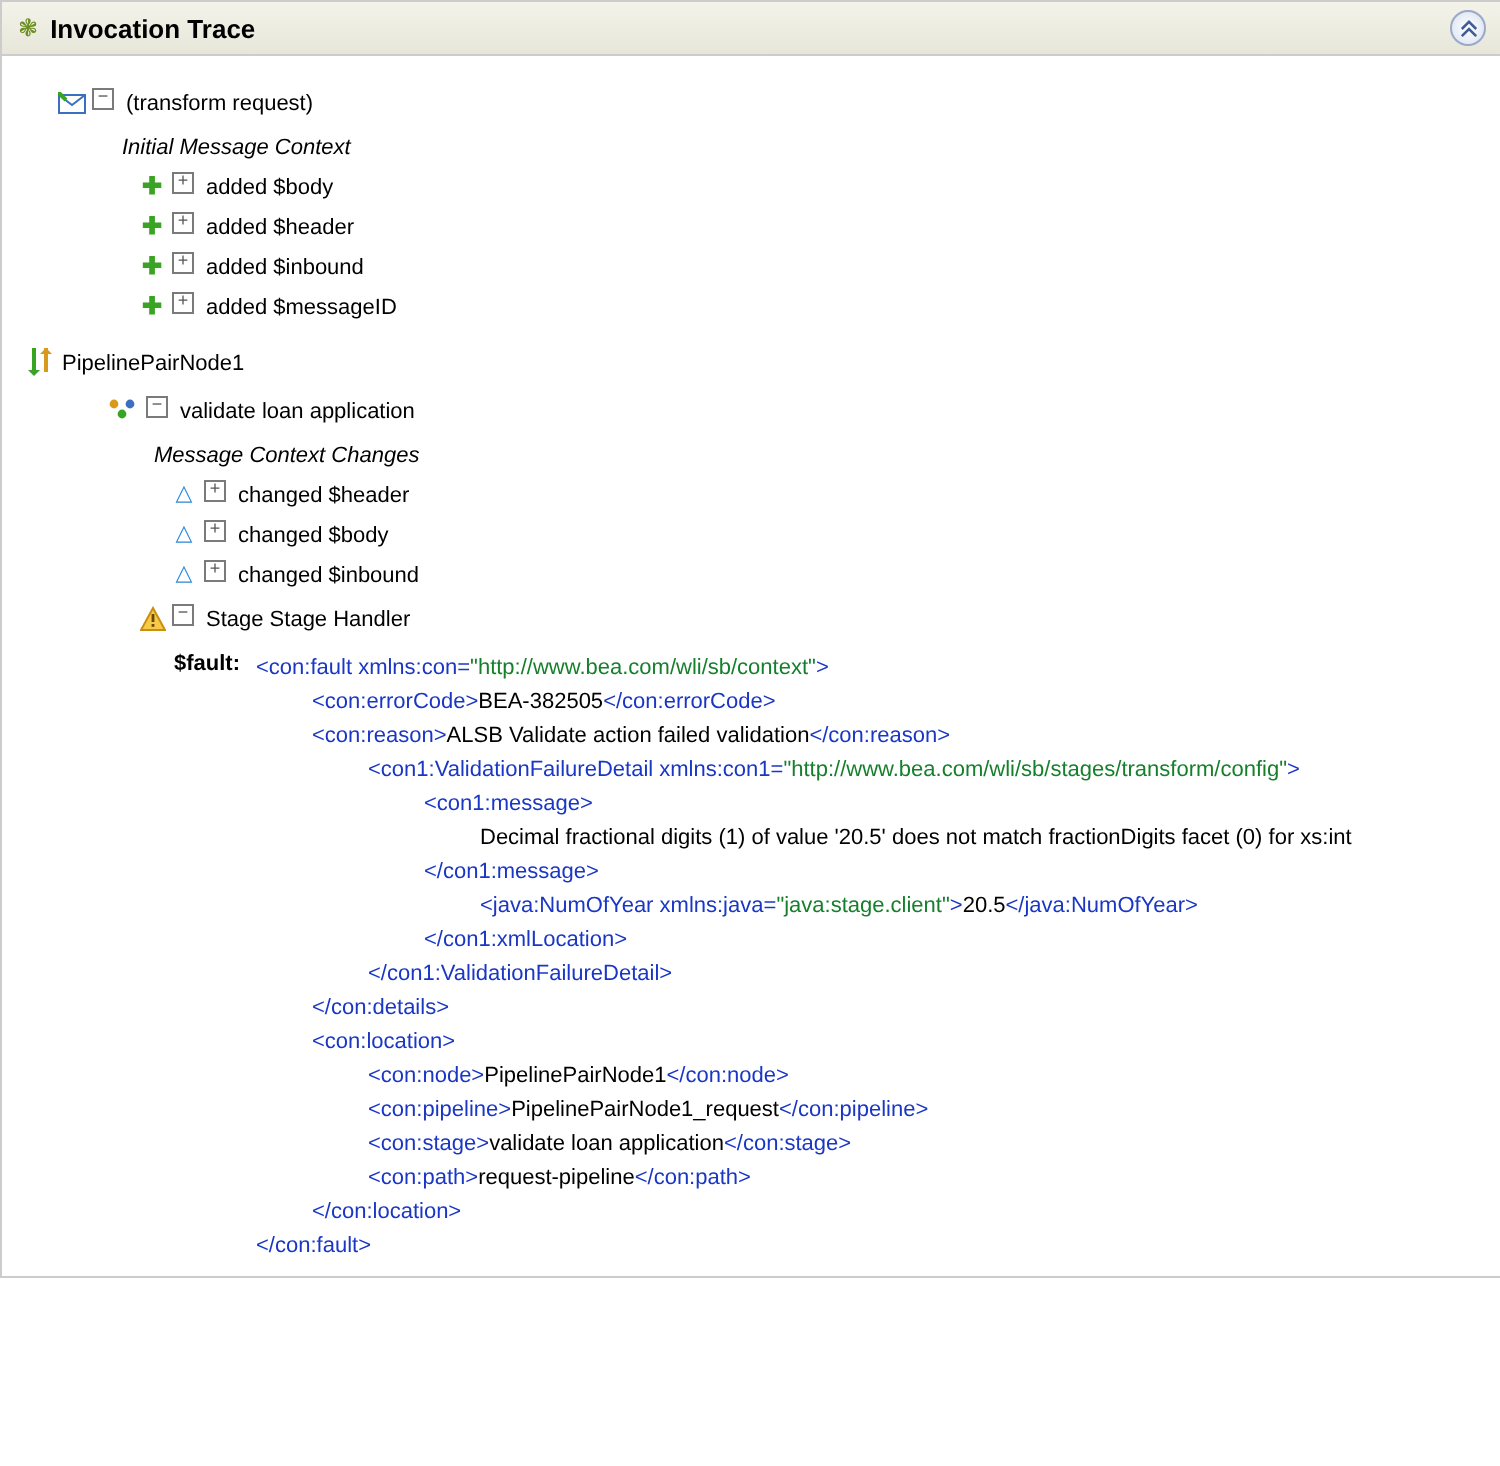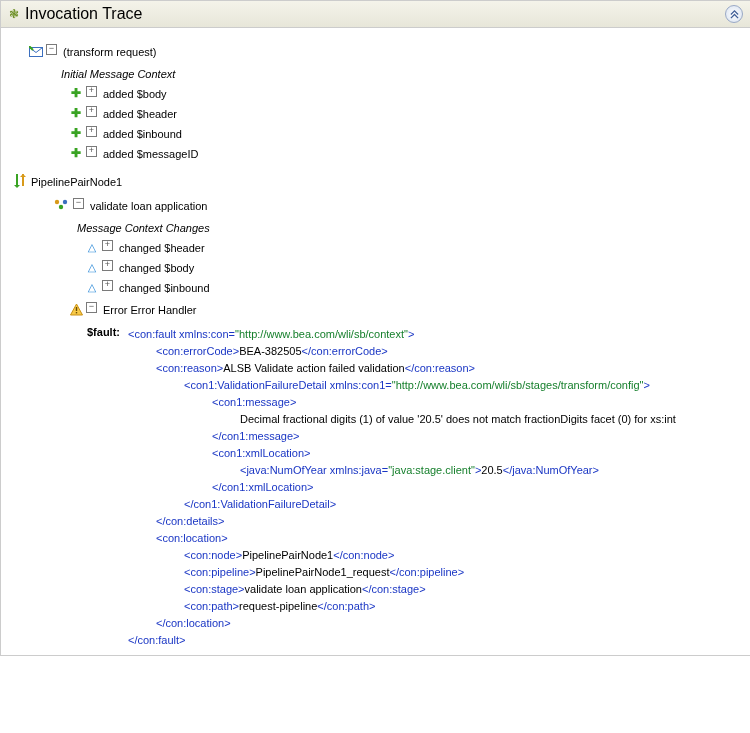--- a/index.html
+++ b/index.html
@@ -1,19 +1,19 @@
 <!DOCTYPE html>
 <html><head>
 <meta charset="utf-8">
 <style>
   html,body{margin:0;padding:0;font-family:Tahoma,Arial,sans-serif;font-size:11px;color:#000;background:#fff}
   .panel{width:750px;border:1px solid #ccc}
   .titlebar{background:linear-gradient(#f4f3ea,#e7e6d9);border-bottom:1px solid #ccc;padding:4px 8px;display:flex;align-items:center}
   .titlebar .gear{color:#6b8e23;margin-right:6px;font-size:12px}
-  .titlebar .title{font-weight:normal;font-size:16px;flex:1}
+  .titlebar .title{font-weight:bold;font-size:13px;flex:1}
   .collapse-btn{width:16px;height:16px;border-radius:50%;border:1px solid #9aa9c6;background:radial-gradient(#fff,#d7e1f0);display:flex;align-items:center;justify-content:center;color:#3f5d96;font-size:9px;cursor:pointer}
   .body{padding:14px 12px 6px 12px}
   .row{display:flex;align-items:flex-start;padding:2px 0;line-height:16px}
   .ind1{padding-left:16px}.ind2{padding-left:40px}.ind3{padding-left:56px}
   .icon{display:inline-flex;width:14px;height:14px;margin-right:3px;align-items:center;justify-content:center;font-size:11px}
   .envelope{color:#3b6fbf}
   .pm{display:inline-block;width:9px;height:9px;border:1px solid #7a7a7a;line-height:7px;text-align:center;font-size:9px;color:#555;background:#fff;margin-right:6px;cursor:pointer}
   .plus{color:#39a323;font-weight:bold;font-size:12px}
   .delta{color:#2e8bd8;font-size:11px}
   .warn{color:#e8a92d;font-size:12px}
@@ -125,34 +125,33 @@
 
     <div class="row ind3" style="padding-top:4px">
       <span class="icon warn">
         <svg width="13" height="13" viewBox="0 0 13 13">
             <path d="M6.5 1 L12.5 12 L0.5 12 Z" fill="#f7c948" stroke="#c98f12"></path>
             <rect x="5.8" y="4" width="1.4" height="4" fill="#6b4a00"></rect>
             <rect x="5.8" y="9" width="1.4" height="1.4" fill="#6b4a00"></rect>
           </svg>
       </span>
       <span class="pm">−</span>
-      <span>Error Error Handler</span>
+      <span>Stage Stage Handler</span>
     </div>
 
     <div class="fault-block">
       <div class="fault-label" style="padding-left:18px">$fault:</div>
       <div class="xml">
         <div class="xi0"><span class="tag">&lt;con:fault </span><span class="attr">xmlns:con</span><span class="tag">=</span><span class="val">"<span>http://www.bea.com/wli/sb/context</span>"</span><span class="tag">&gt;</span></div>
         <div class="xi1"><span class="tag">&lt;con:errorCode&gt;</span><span class="txt">BEA-382505</span><span class="tag">&lt;/con:errorCode&gt;</span></div>
         <div class="xi1"><span class="tag">&lt;con:reason&gt;</span><span class="txt">ALSB Validate action failed validation</span><span class="tag">&lt;/con:reason&gt;</span></div>
         <div class="xi2"><span class="tag">&lt;con1:ValidationFailureDetail </span><span class="attr">xmlns:con1</span><span class="tag">=</span><span class="val">"<span>http://www.bea.com/wli/sb/stages/transform/config</span>"</span><span class="tag">&gt;</span></div>
         <div class="xi3"><span class="tag">&lt;con1:message&gt;</span></div>
         <div class="xi4"><span class="txt">Decimal fractional digits (1) of value '20.5' does not match fractionDigits facet (0) for xs:int</span></div>
         <div class="xi3"><span class="tag">&lt;/con1:message&gt;</span></div>
-        <div class="xi3"><span class="tag">&lt;con1:xmlLocation&gt;</span></div>
         <div class="xi4"><span class="tag">&lt;java:NumOfYear </span><span class="attr">xmlns:java</span><span class="tag">=</span><span class="val">"<span>java:stage.client</span>"</span><span class="tag">&gt;</span><span class="txt">20.5</span><span class="tag">&lt;/java:NumOfYear&gt;</span></div>
         <div class="xi3"><span class="tag">&lt;/con1:xmlLocation&gt;</span></div>
         <div class="xi2"><span class="tag">&lt;/con1:ValidationFailureDetail&gt;</span></div>
         <div class="xi1"><span class="tag">&lt;/con:details&gt;</span></div>
         <div class="xi1"><span class="tag">&lt;con:location&gt;</span></div>
         <div class="xi2"><span class="tag">&lt;con:node&gt;</span><span class="txt">PipelinePairNode1</span><span class="tag">&lt;/con:node&gt;</span></div>
         <div class="xi2"><span class="tag">&lt;con:pipeline&gt;</span><span class="txt">PipelinePairNode1_request</span><span class="tag">&lt;/con:pipeline&gt;</span></div>
         <div class="xi2"><span class="tag">&lt;con:stage&gt;</span><span class="txt">validate loan application</span><span class="tag">&lt;/con:stage&gt;</span></div>
         <div class="xi2"><span class="tag">&lt;con:path&gt;</span><span class="txt">request-pipeline</span><span class="tag">&lt;/con:path&gt;</span></div>
         <div class="xi1"><span class="tag">&lt;/con:location&gt;</span></div>

